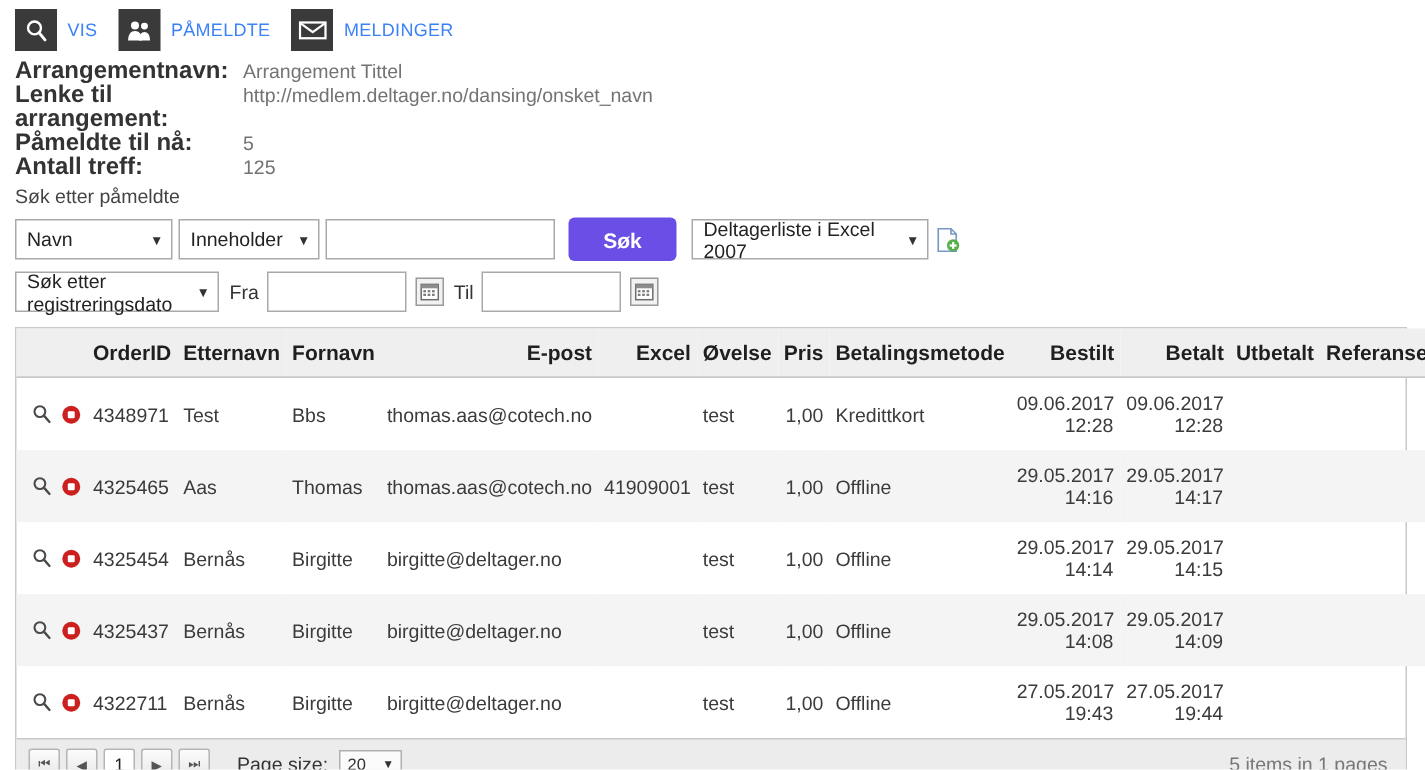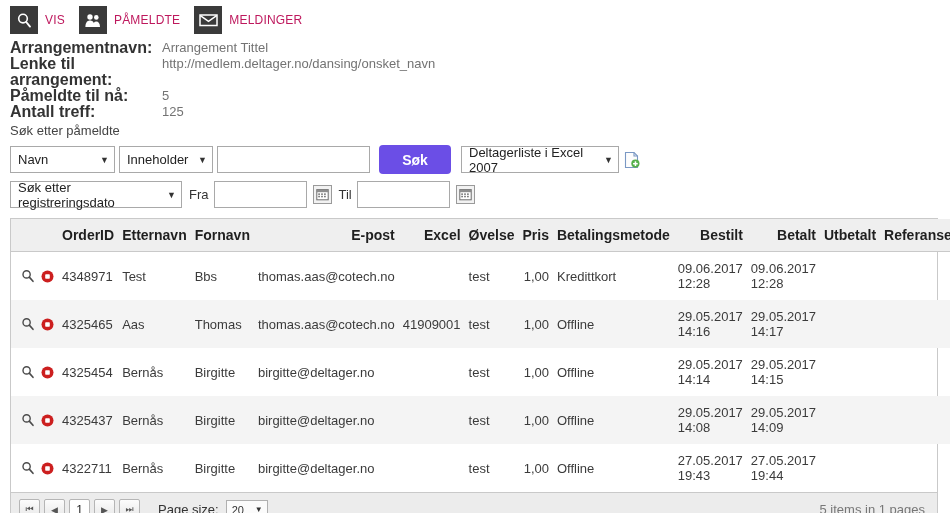--- a/index.html
+++ b/index.html
@@ -34,21 +34,21 @@
     width: 28px; height: 28px;
     background: #3a3a3a;
     display: flex; align-items: center; justify-content: center;
     color: #ffffff;
     flex: 0 0 auto;
   }
   .tab-icon svg { display: block; }
   .tab-label {
     margin-left: 7px;
     font-size: 12px;
-    color: #be185d;
+    color: #3b82f6;
     letter-spacing: .2px;
   }
 
   
   .info { margin: 2px 0 0 10px; }
   .info-row { display: flex; line-height: 16px; }
   .info-label {
     width: 152px;
     font-weight: bold;
     color: #333;
@@ -68,21 +68,21 @@
     display: flex; align-items: center; justify-content: space-between;
     padding: 0 5px 0 7px;
     font-size: 13px;
     color: #222;
     cursor: pointer;
   }
   .sel .caret { font-size: 9px; color: #333; margin-left: 8px; }
   .sel-navn { width: 105px; }
   .sel-inneholder { width: 94px; margin-left: 4px; }
   .sel-export { width: 158px; margin-left: 10px; }
-  .sel-regdato { width: 172px; }
+  .sel-regdato { width: 136px; }
 
   .txt {
     height: 27px;
     border: 1px solid #a9a9a9;
     background: #ffffff;
     margin-left: 4px;
     padding: 0 5px;
     font-size: 13px;
     font-family: "Liberation Sans", sans-serif;
     color: #222;
@@ -168,21 +168,21 @@
   .col-beta  { width: 66px; }
   .col-utb   { width: 62px; }
   .col-ref   { width: 74px; }
 
   th.col-mobil, th.col-pris { text-align: right; }
 
   .rowacts { display: flex; align-items: center; gap: 6px; }
   .ico-btn { cursor: pointer; display: inline-flex; line-height: 0; }
 
   .datecell { line-height: 15px; }
-  .datecell .d2 { display: block; }
+  .datecell .d2 { display: block; margin-left: 32px; }
 
   
   .pager {
     display: flex; align-items: center;
     background: #ececec;
     border-top: 1px solid #c9c9c9;
     height: 34px;
     padding: 0 8px;
   }
   .pg-btn {

